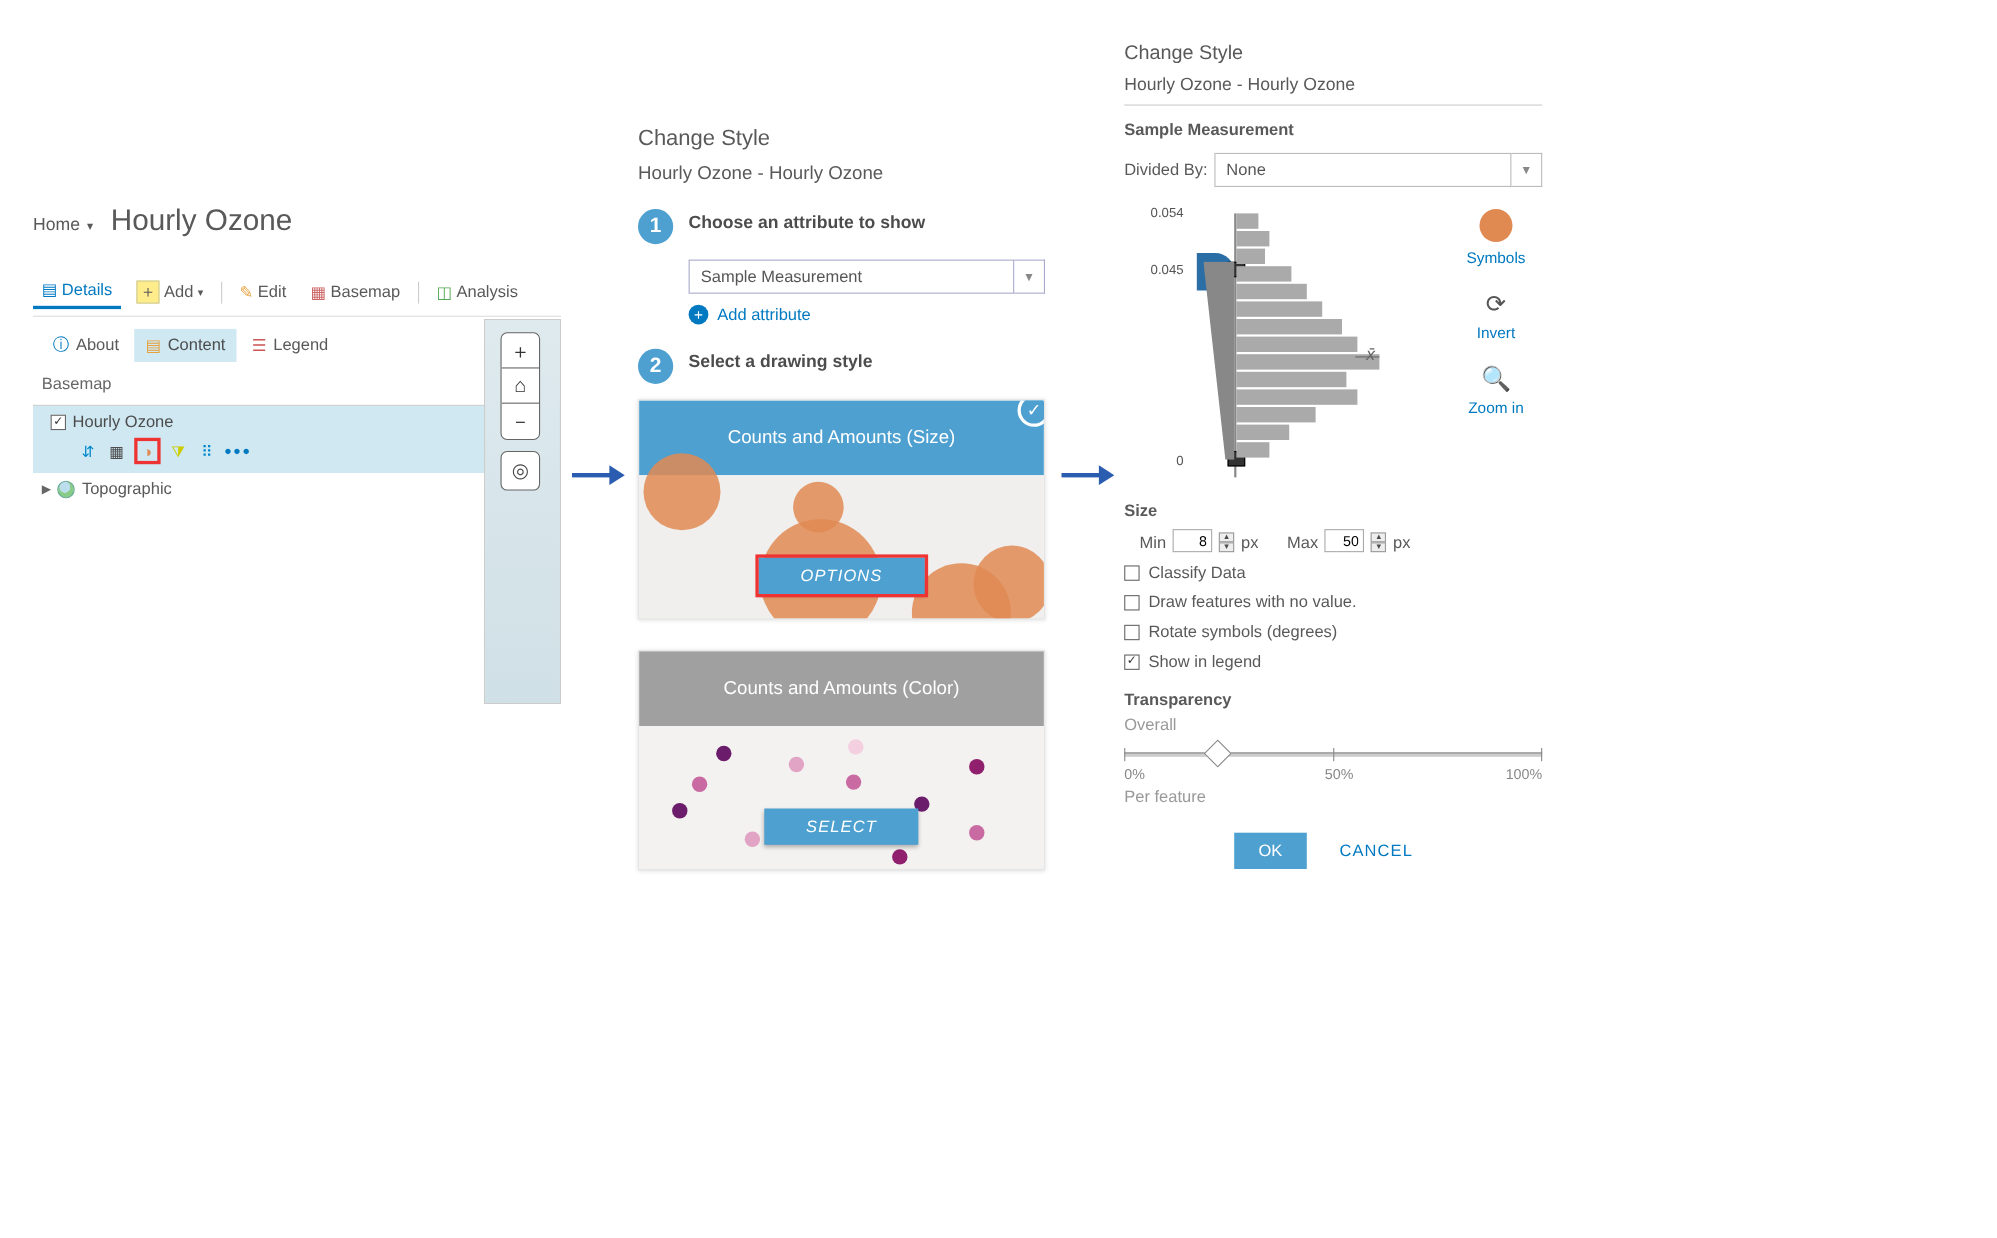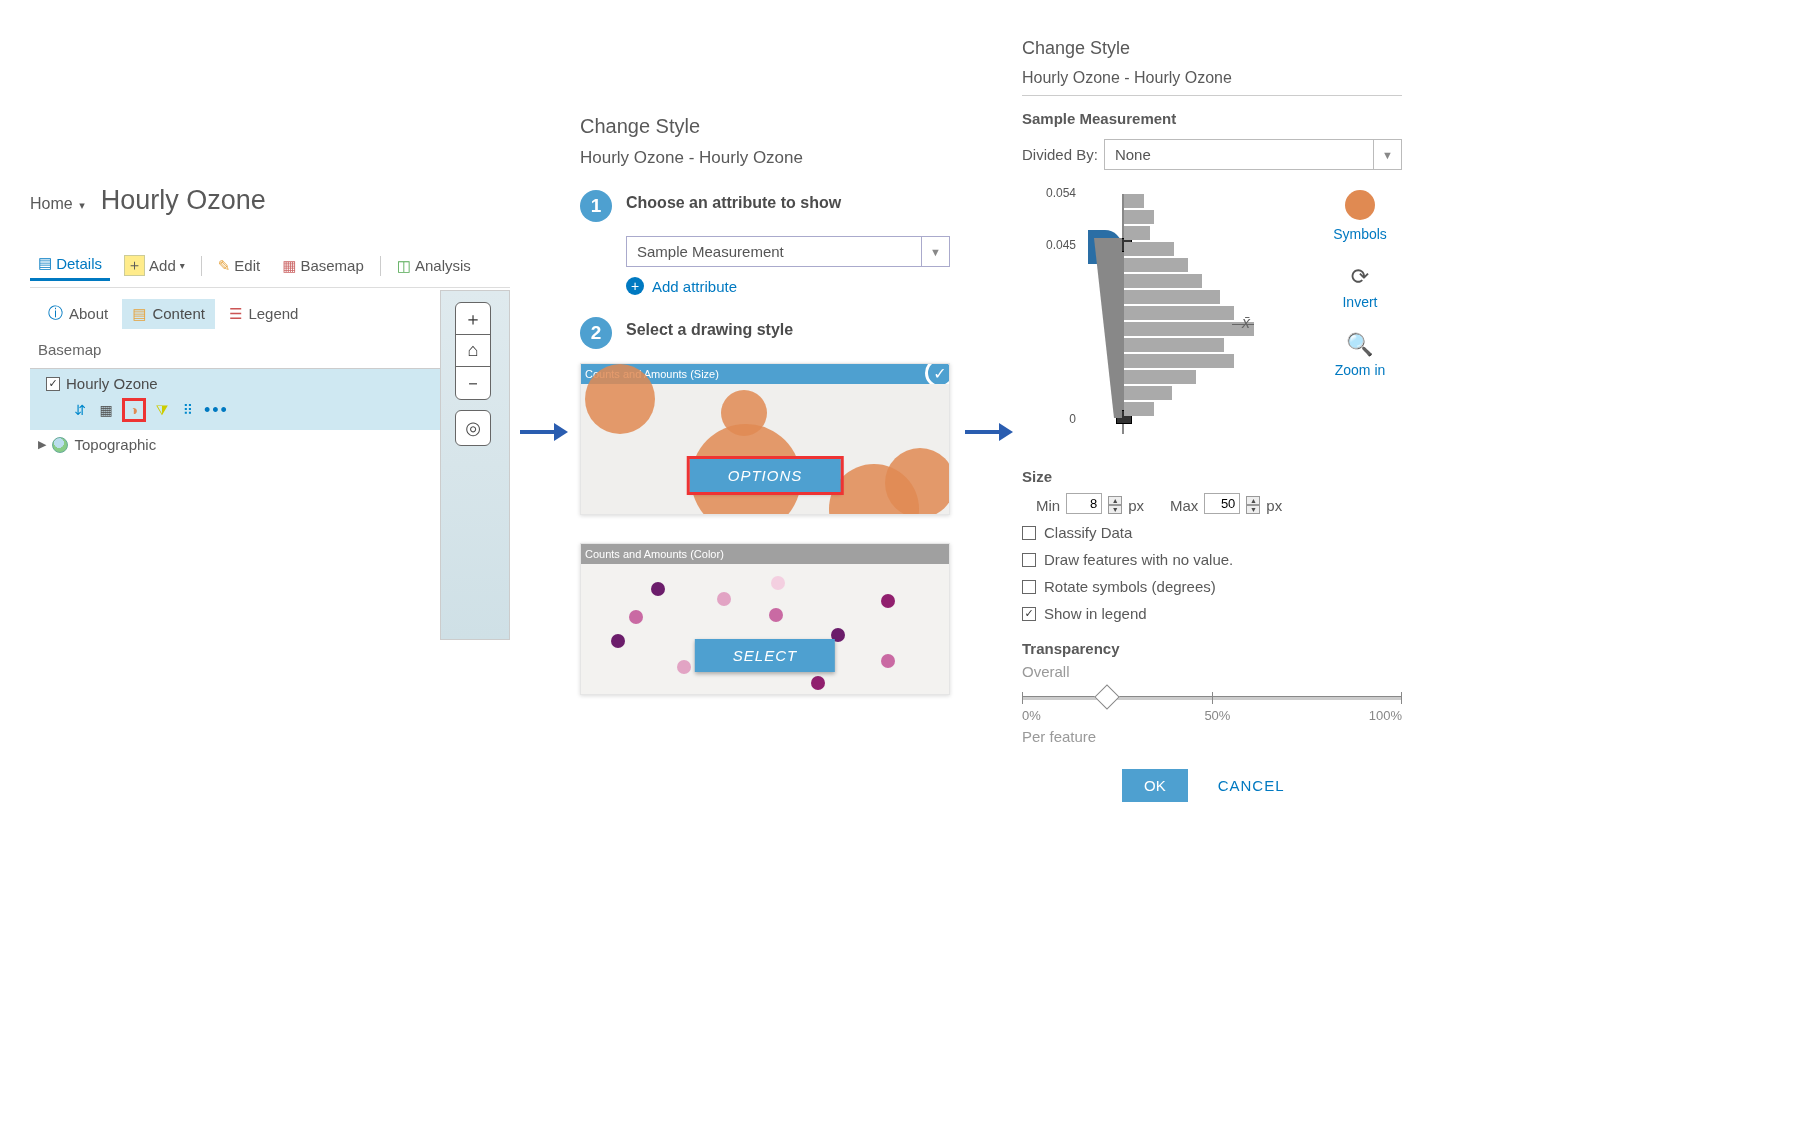--- a/index.html
+++ b/index.html
@@ -55,21 +55,21 @@
   .cs-sub { font-size:17px; color:#595959; margin-bottom:22px;}
   .steprow { display:flex; gap:14px; align-items:flex-start; margin-bottom:14px;}
   .stepnum { width:32px; height:32px; border-radius:50%; background:#4ea0d0; color:#fff; font-size:19px; font-weight:bold; display:flex; align-items:center; justify-content:center; flex:0 0 32px;}
   .steplabel { font-size:16px; font-weight:600; color:#4c4c4c; padding-top:4px;}
   .sel { display:flex; margin-left:46px; margin-top:6px; margin-bottom:10px;}
   .sel-box { flex:1; border:1px solid #aac; padding:6px 10px; font-size:15px; color:#555; background:#fff;}
   .sel-dd { width:28px; border:1px solid #aac; border-left:none; display:flex; align-items:center; justify-content:center; color:#888; font-size:11px;}
   .addattr { margin-left:46px; display:flex; align-items:center; gap:8px; color:#0079c1; font-size:15px; cursor:pointer; margin-bottom:22px;}
   .plus-c { width:18px; height:18px; border-radius:50%; background:#0079c1; color:#fff; font-size:14px; display:flex; align-items:center; justify-content:center; line-height:1;}
   .style-card { position:relative; margin-top:10px; border:1px solid #e5e5e5; box-shadow:0 1px 4px rgba(0,0,0,.15); margin-bottom:28px; background:#f4f4f4; overflow:hidden;}
-  .sc-hdr { background:#4ea0d0; color:#fff; text-align:left; padding:4px; font-size:11px;}
+  .sc-hdr { background:#4ea0d0; color:#fff; text-align:center; padding:24px; font-size:17px;}
   .sc-hdr.grey { background:#a0a0a0;}
   .sc-check { position:absolute; top:-6px; right:-6px; width:30px; height:30px; border-radius:50%; background:#4ea0d0; border:3px solid #fff; color:#fff; display:flex; align-items:center; justify-content:center; font-size:16px;}
   .sc-body { height:130px; position:relative; background:#f0efed;}
   .bubble { position:absolute; border-radius:50%; background:#e08a52; opacity:.85;}
   .scbtn { position:absolute; left:50%; top:58%; transform:translateX(-50%); background:#4ea0d0; color:#fff; padding:8px 38px; font-size:15px; letter-spacing:1px; box-shadow:0 2px 4px rgba(0,0,0,.3); cursor:pointer;font-style:italic;}
   .scbtn.hl { outline:3px solid #e33;}
   .dot { position:absolute; width:14px; height:14px; border-radius:50%;}
   
   #p3 { left:1022px; top:38px; width:380px; }
   .hr { height:1px; background:#ccc; margin:8px 0 14px 0;}
@@ -81,21 +81,21 @@
   .hist .axis { position:absolute; left:40px; top:10px; bottom:10px; width:2px; background:#888;}
   .hist .tick { position:absolute; left:-46px; font-size:12px; color:#555; width:40px; text-align:right;}
   .hist .bar { position:absolute; left:42px; height:14px; background:#aaa;}
   .hist .handle { position:absolute; left:34px; width:16px; height:14px; background:#333; border:1px solid #000;}
   .hist .bluewedge { position:absolute; left:40px; width:34px; height:34px; background:#2a6ea5; border-radius:0 34px 34px 0; transform: translateX(-34px) rotate(0deg);}
   .xbar { position:absolute; font-style:italic; font-size:16px; color:#666;}
   .side-actions { position:absolute; left:1320px; top:190px; width:80px; display:flex; flex-direction:column; align-items:center; gap:22px;}
   .sa { text-align:center; font-size:14px; color:#0079c1; cursor:pointer;}
   .sa .ic { font-size:22px; color:#555; display:block; margin-bottom:4px;}
   .sa .circ { width:30px; height:30px; border-radius:50%; background:#e08a52; display:block; margin:0 auto 6px auto;}
-  .sizegrp { margin-top:24px;}
+  .sizegrp { margin-top:12px;}
   .numrow { display:flex; align-items:flex-end; gap:6px; margin-top:8px; margin-left:14px;}
   .numin { width:36px; border:1px solid #aaa; padding:2px 4px; font-size:13px; text-align:right;}
   .spin { width:14px; display:inline-flex; flex-direction:column;}
   .spin span{ font-size:7px; line-height:7px; border:1px solid #999; text-align:center; background:#eee;}
   .chkrow { display:flex; align-items:center; gap:8px; font-size:15px; color:#595959; margin-top:10px;}
   .slider-wrap { position:relative; margin-top:8px; height:34px;}
   .slider-track { position:absolute; left:0; right:0; top:8px; height:4px; background:#ccc; border-top:1px solid #888;}
   .slider-tick { position:absolute; top:4px; width:1px; height:12px; background:#888;}
   .slider-lbl { position:absolute; top:20px; font-size:13px; color:#888;}
   .slider-thumb { position:absolute; top:0; width:18px; height:18px; background:#fff; border:1px solid #888; transform:rotate(45deg);}

